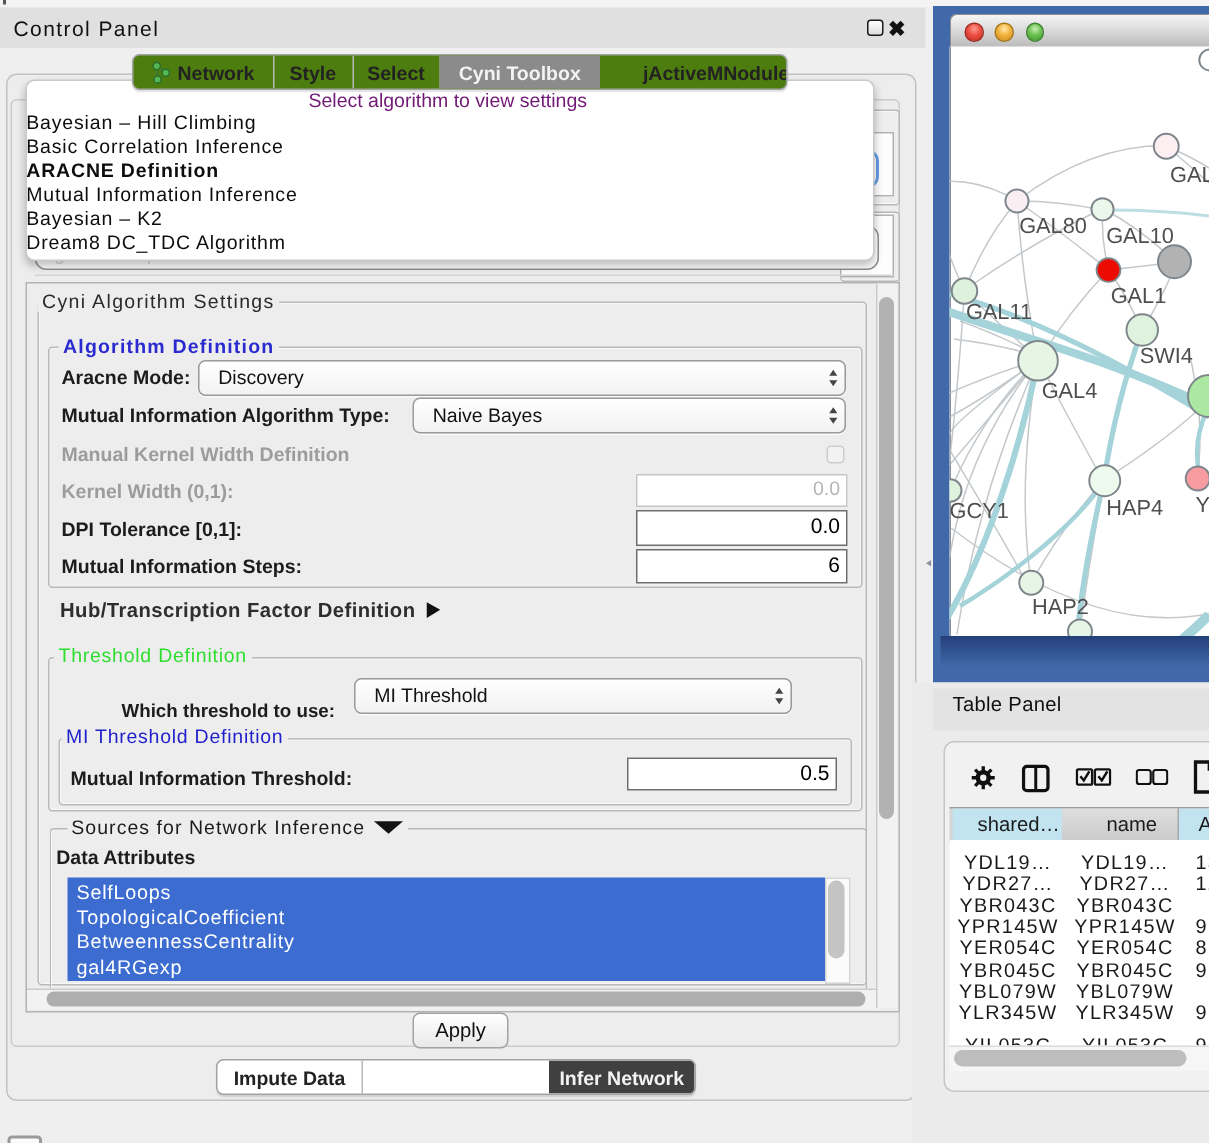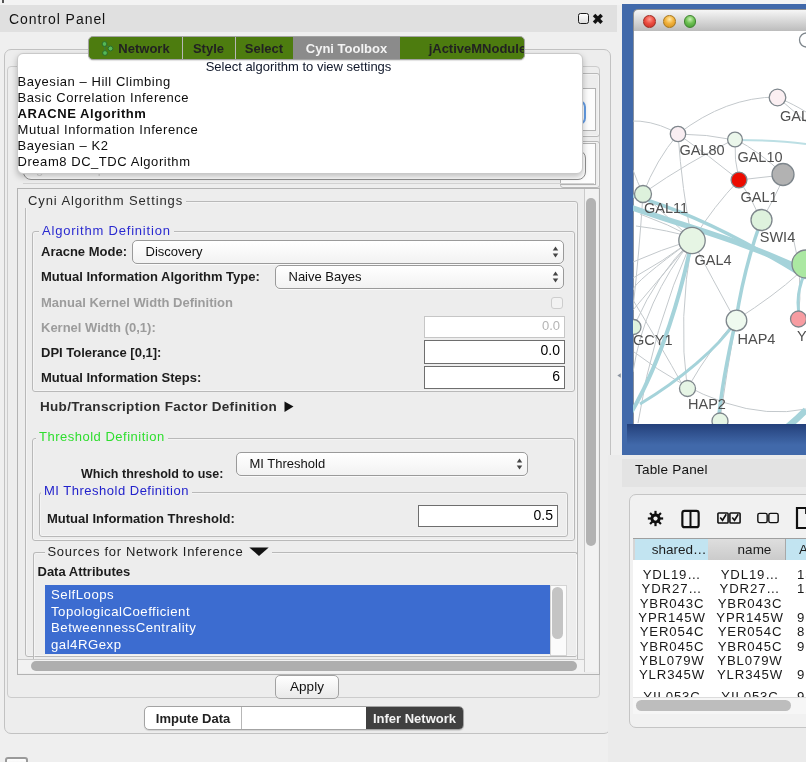--- a/index.html
+++ b/index.html
@@ -53,35 +53,35 @@
 <div class="abs" style="left:560px;top:88px;width:34px;height:41px;background:#fdfdfd;border:1px solid #b3b3b3;"></div>
 <div class="abs" style="left:556px;top:100px;width:26px;height:21px;background:#fff;border:2.5px solid #649de5;border-radius:7px;"></div>
 <div class="etch" style="left:560px;top:141px;width:38px;height:45px;"></div>
 <div class="abs" style="left:560px;top:143px;width:34px;height:40px;background:#fdfdfd;border:1px solid #b3b3b3;"></div>
 
 <div class="abs" style="left:23px;top:150px;width:561px;height:28px;background:#fff;border:1.5px solid #909090;border-radius:8px;"></div>
 <div class="abs" style="left:36px;top:161px;font-size:13px;color:#d9d9d9;letter-spacing:.5px;">gal4RGexp set as default hub node</div>
 <div class="abs" style="left:23px;top:183px;width:571px;height:1px;background:#d2d2d2;"></div>
 
 <div class="abs" style="left:16.5px;top:53px;width:564px;height:119px;background:#fff;border:1px solid #c9c9c9;border-radius:6px;box-shadow:0 3px 6px rgba(0,0,0,.25);"></div>
-<div class="abs" style="left:17px;top:59px;width:563px;text-align:center;font-size:13px;color:#0f172a;">Select algorithm to view settings</div>
+<div class="abs" style="left:17px;top:59px;width:563px;text-align:center;font-size:13px;color:#701a75;">Select algorithm to view settings</div>
 <div class="abs" style="left:17.5px;top:73.5px;font-size:13px;color:#0d0d0d;line-height:16px;letter-spacing:.55px;white-space:pre;">Bayesian – Hill Climbing
 Basic Correlation Inference
-<span class="b">ARACNE Algorithm</span>
+<span class="b">ARACNE Definition</span>
 Mutual Information Inference
 Bayesian – K2
 Dream8 DC_TDC Algorithm</div>
 
 <div class="abs" style="left:17px;top:188px;width:581px;height:485px;border:1px solid #b3b3b3;background:#ededed;"></div>
 
 <div class="etch" style="left:24.5px;top:201px;width:551px;height:454px;border-radius:3px;"></div>
 <div class="gtitle" style="left:25px;top:193px;color:#2a2a2a;letter-spacing:.9px;">Cyni Algorithm Settings</div>
 
 <div class="etch" style="left:32px;top:230.5px;width:541px;height:159.5px;"></div>
-<div class="gtitle" style="left:39px;top:223px;color:#2a2ad0;letter-spacing:.8px;">Algorithm Definition</div>
+<div class="gtitle" style="left:39px;top:223px;color:#2a2ad0;letter-spacing:.8px;font-weight:bold;">Algorithm Definition</div>
 
 <div class="lbl abs" style="left:41px;top:244px;">Aracne Mode:</div>
 <div class="combo" style="left:132px;top:240px;width:430px;height:22px;">
   <div class="ctext">Discovery</div>
   <svg class="updown" viewBox="0 0 9 16">
       <path d="M4.5 1 L8 6 H1 Z" fill="#444"></path>
       <path d="M4.5 15 L1 10 H8 Z" fill="#444"></path>
     </svg>
 </div>
 <div class="lbl abs" style="left:41px;top:269px;">Mutual Information Algorithm Type:</div>

